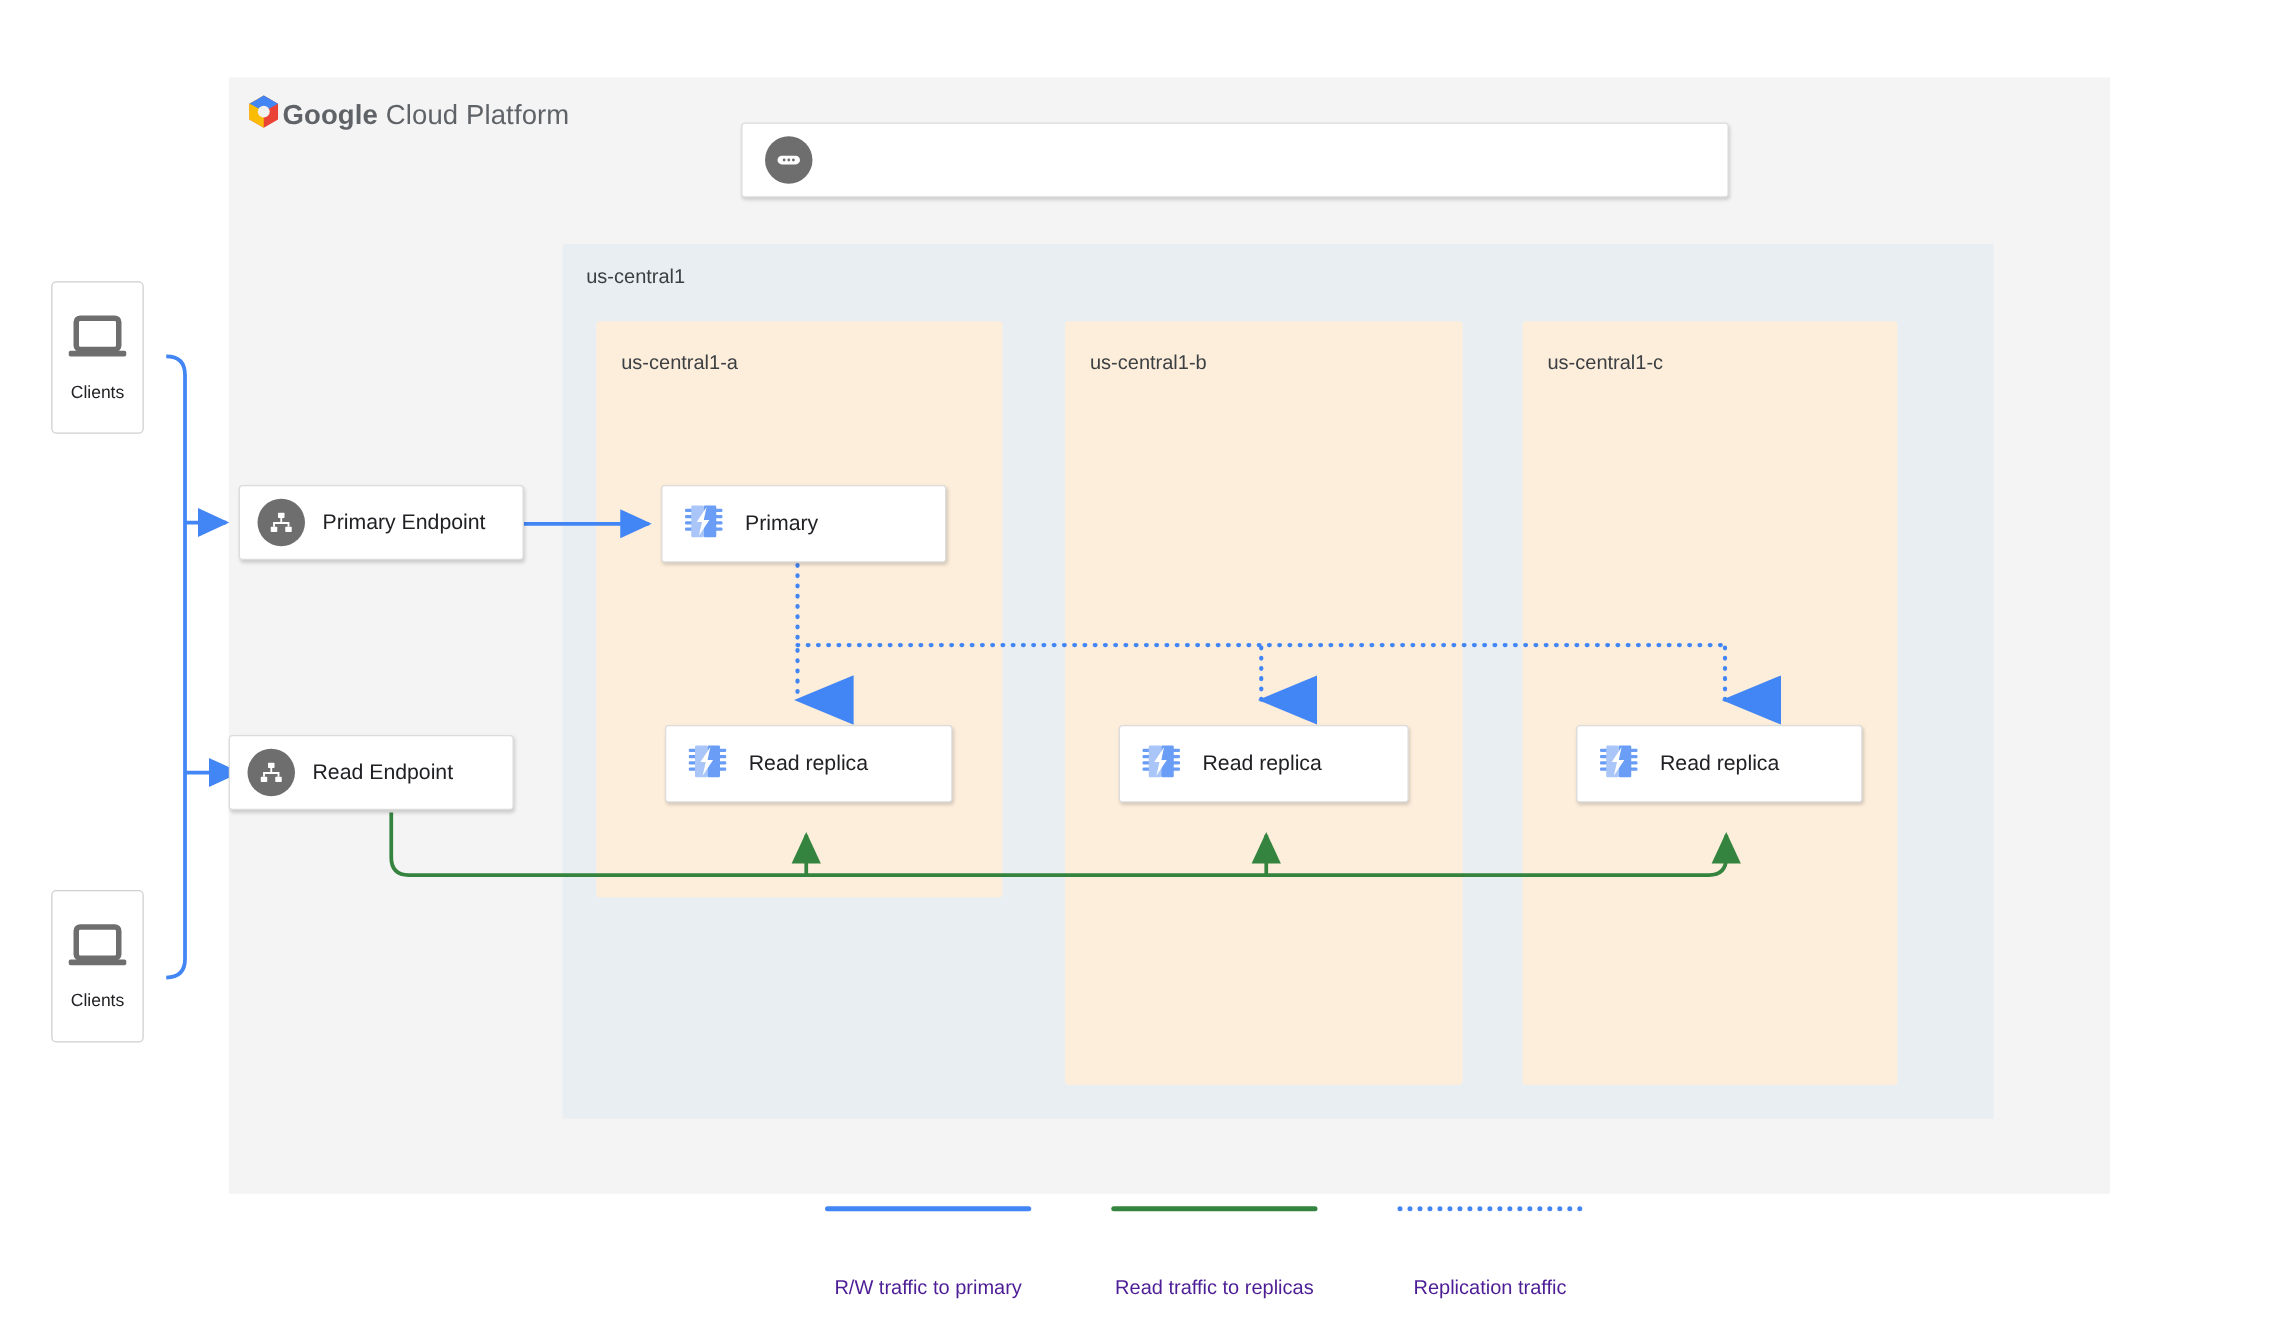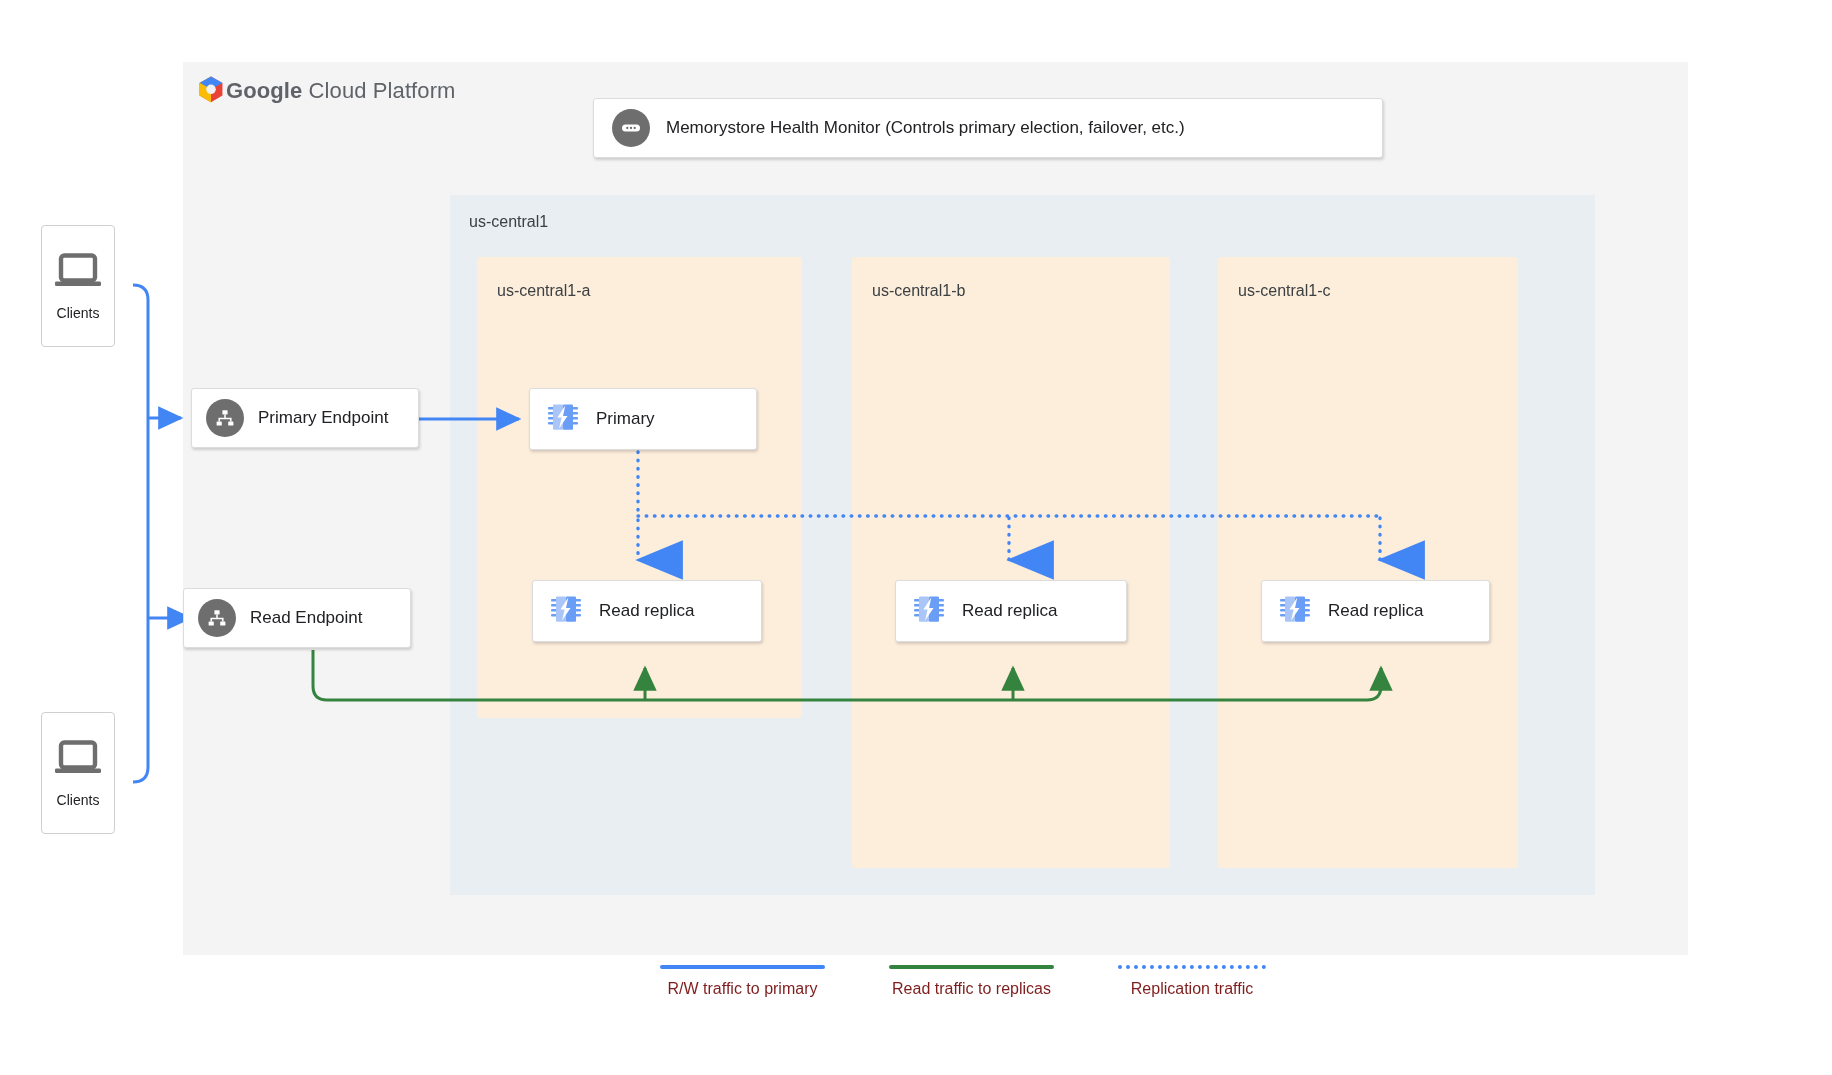--- a/index.html
+++ b/index.html
@@ -48,21 +48,21 @@
 
   
   .circ-icon{width:38px;height:38px;border-radius:50%;background:#6e6e6e;
              display:flex;align-items:center;justify-content:center;flex:0 0 auto;}
 
   
   #legend{left:660px;top:965px;display:flex;gap:64px;align-items:flex-start;}
   .legend-item{display:flex;flex-direction:column;align-items:center;gap:11px;}
   .legend-swatch{width:165px;height:4px;border-radius:2px;}
   .legend-swatch.dotted{height:0;border-top:4px dotted #4285f4;border-radius:0;width:148px;}
-  .legend-text{font-size:16px;color:#7f1d1d;white-space:nowrap;}
+  .legend-text{font-size:16px;color:#4c1d95;white-space:nowrap;margin-top:42px;}
 
   svg.overlay{position:absolute;left:0;top:0;width:1832px;height:1075px;
               pointer-events:none;overflow:visible;}
 </style>
 </head>
 <body>
 
 <div class="abs" id="gcp-container"></div>
 <div class="abs" id="region-box"></div>
 <div class="abs" id="region-label">us-central1</div>
@@ -128,21 +128,20 @@
 
 <div class="abs card" id="health-monitor">
   <span class="circ-icon">
     <svg width="24" height="24" viewBox="0 0 24 24">
       <rect x="3" y="8.5" width="18" height="7" rx="3.5" fill="#ffffff"></rect>
       <circle cx="8.3" cy="12" r="1.15" fill="#6e6e6e"></circle>
       <circle cx="12" cy="12" r="1.15" fill="#6e6e6e"></circle>
       <circle cx="15.7" cy="12" r="1.15" fill="#6e6e6e"></circle>
     </svg>
   </span>
-  <span class="card-label">Memorystore Health Monitor (Controls primary election, failover, etc.)</span>
 </div>
 
 <div class="abs card" id="primary-endpoint">
   <span class="circ-icon">
     <svg width="24" height="24" viewBox="0 0 24 24">
       <rect x="9.4" y="4.2" width="5.2" height="4.2" rx="0.6" fill="#ffffff"></rect>
       <rect x="3.6" y="15.4" width="5.2" height="4.2" rx="0.6" fill="#ffffff"></rect>
       <rect x="15.2" y="15.4" width="5.2" height="4.2" rx="0.6" fill="#ffffff"></rect>
       <path d="M12,8.4 L12,12.4 M6.2,15.4 L6.2,12.4 L17.8,12.4 L17.8,15.4" stroke="#ffffff" stroke-width="1.5" fill="none"></path>
     </svg>

